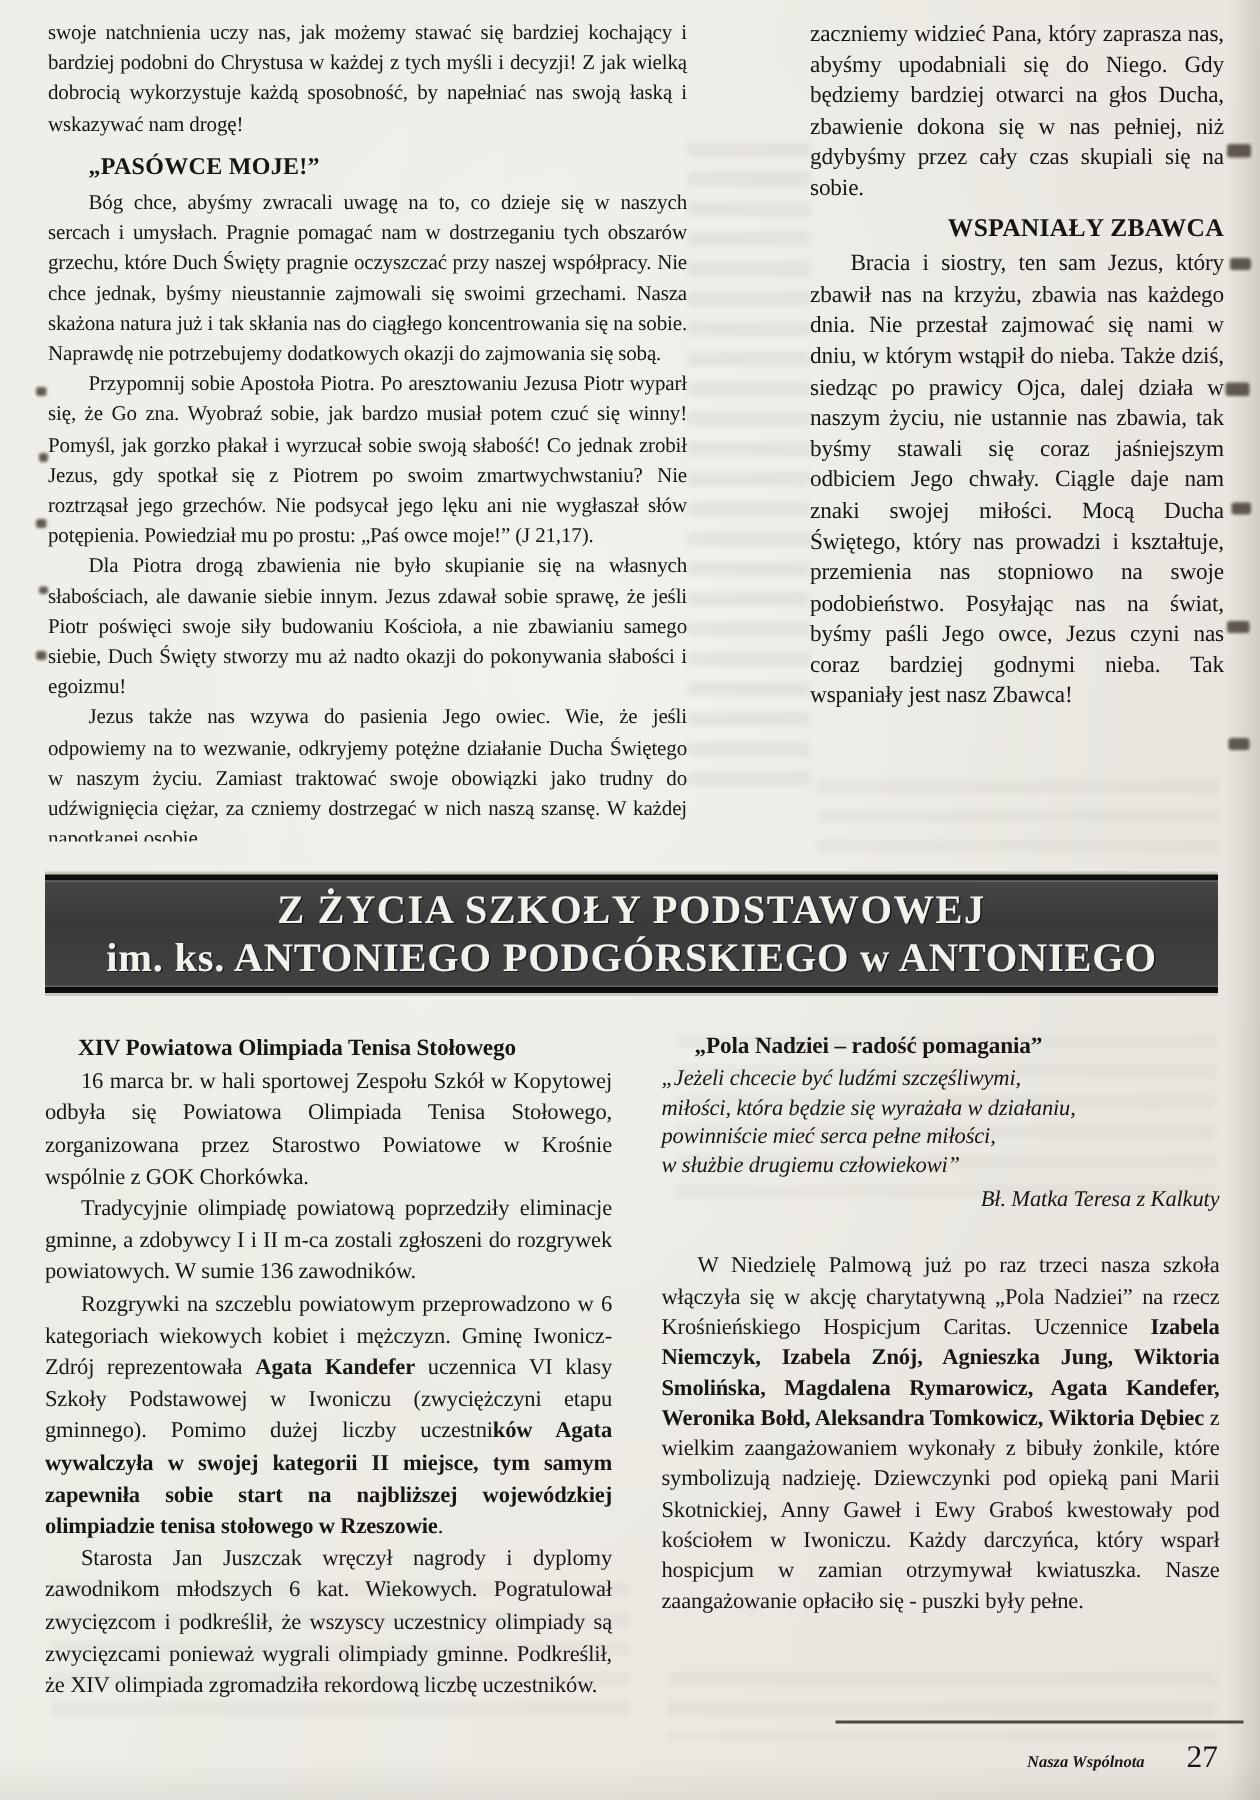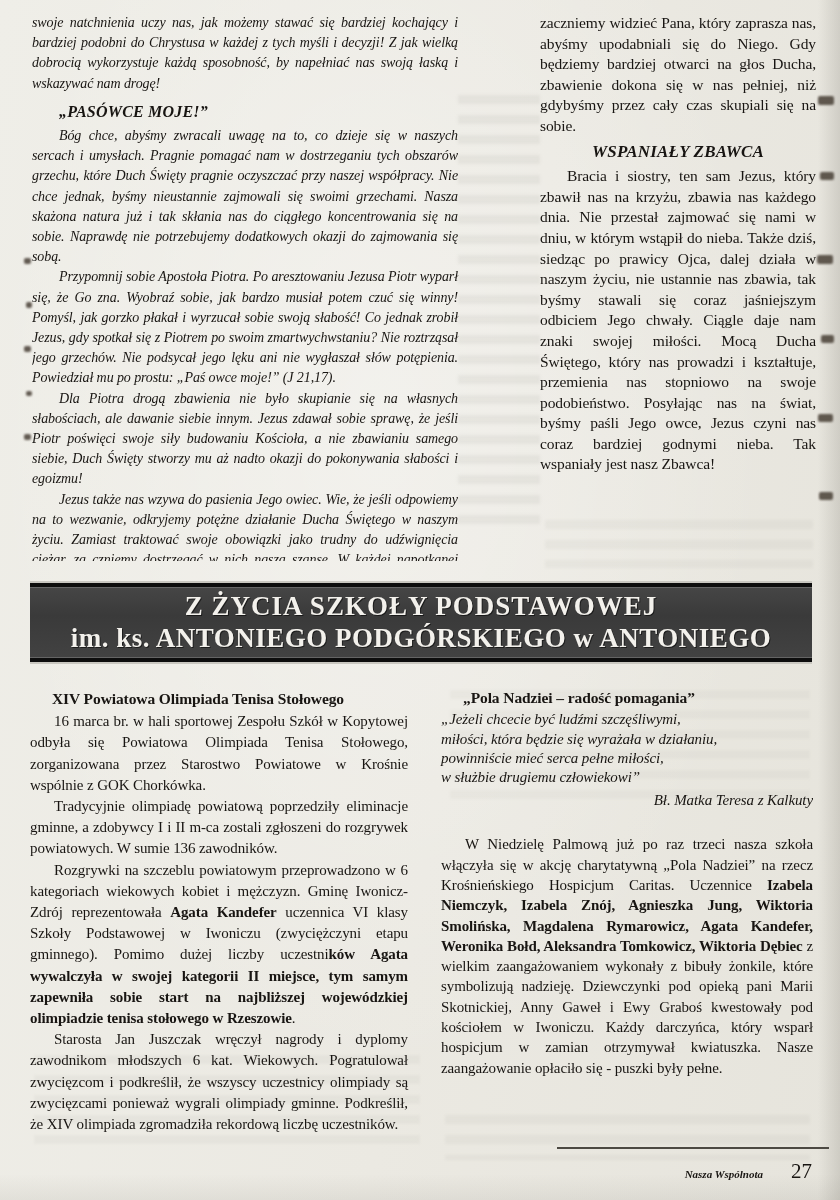--- a/index.html
+++ b/index.html
@@ -12,26 +12,26 @@
     color:#181512;
   }
   .edge-shade-right{position:absolute;top:0;right:0;width:22px;height:1200px;
     background:linear-gradient(to right,rgba(0,0,0,0),rgba(80,76,66,.16));}
   .edge-shade-bottom{position:absolute;left:0;bottom:0;width:840px;height:26px;
     background:linear-gradient(to bottom,rgba(0,0,0,0),rgba(80,76,66,.08));}
 
   
   .top-section{position:absolute;top:13px;left:32px;width:784px;height:548px;
     display:flex;justify-content:space-between;overflow:hidden;}
-  .col-top-left{width:426px;font-size:14px;line-height:20.2px;text-align:justify;letter-spacing:-.1px;font-style:italic;}
+  .col-top-left{width:426px;font-size:14px;line-height:20.2px;text-align:justify;letter-spacing:-.1px;}
   .col-top-right{width:276px;font-size:15.5px;line-height:20.6px;text-align:justify;letter-spacing:-.1px;}
   p{margin:0;text-indent:27px;}
   p.no-indent{text-indent:0;}
   .head-left{font-weight:bold;font-size:16px;margin:8px 0 4px 27px;letter-spacing:.2px;}
-  .head-center{font-weight:bold;font-size:17px;text-align:center;margin:5px 0 4px;letter-spacing:.2px;font-style:italic;}
+  .head-center{font-weight:bold;font-size:17px;text-align:right;margin:5px 0 4px;letter-spacing:.2px;}
 
   
   .banner{position:absolute;left:30px;top:583px;width:782px;height:71px;
     background:linear-gradient(180deg,#464646,#3a3a3a 40%,#424242);
     border-top:4px solid #0d0d0d;border-bottom:4px solid #0d0d0d;
     box-shadow:0 -2px 0 #c9c7c0, 0 2px 0 #c9c7c0, inset 0 1px 0 rgba(255,255,255,.18), inset 0 -1px 0 rgba(255,255,255,.18);
     display:flex;flex-direction:column;align-items:center;justify-content:center;
     color:#f3f1ec;font-weight:bold;text-align:left;}
   .banner-line1{font-size:27px;line-height:32px;letter-spacing:1px;
     text-shadow:1px 1px 0 rgba(0,0,0,.55);}

